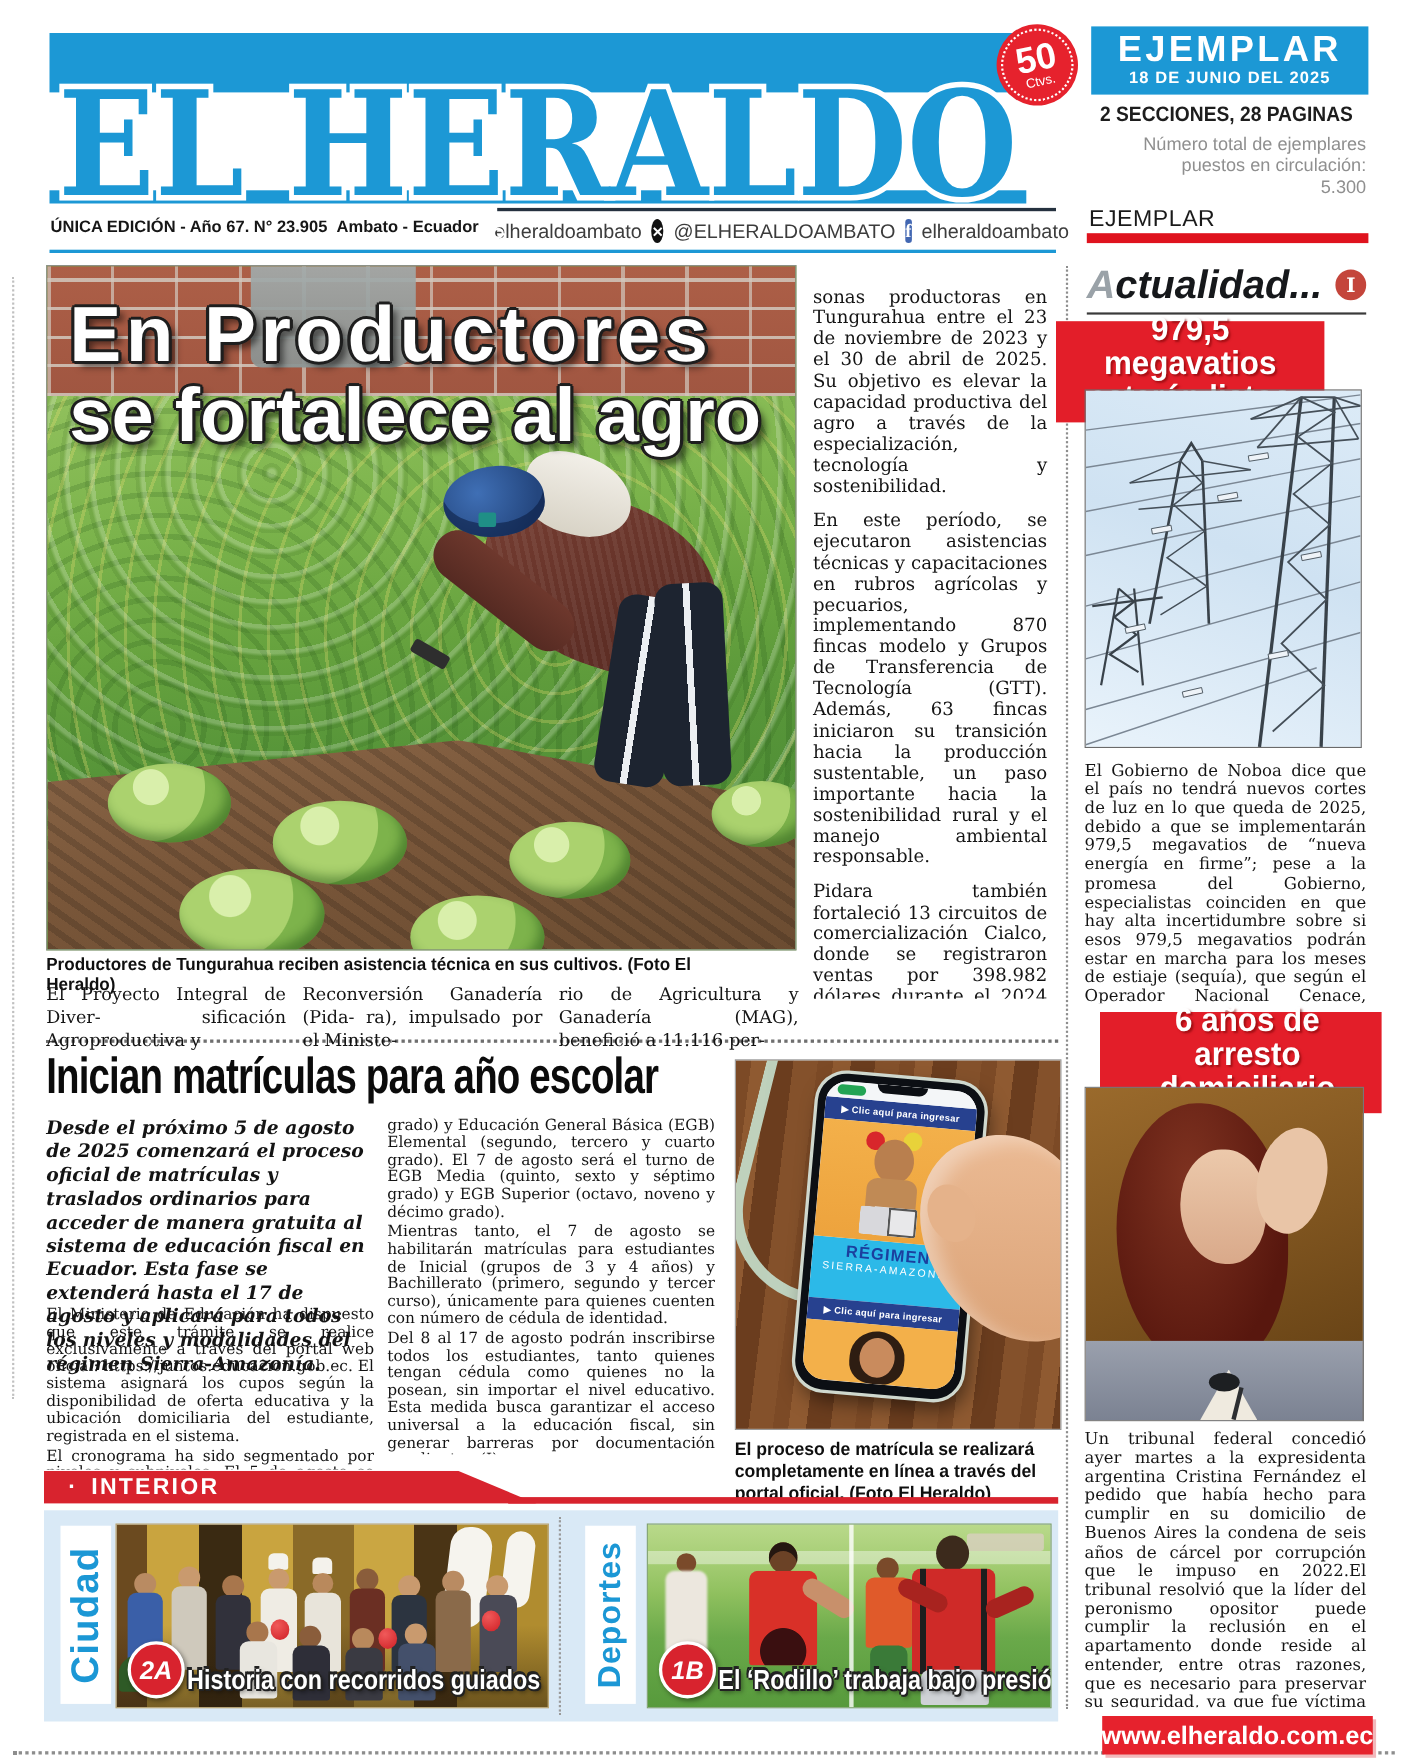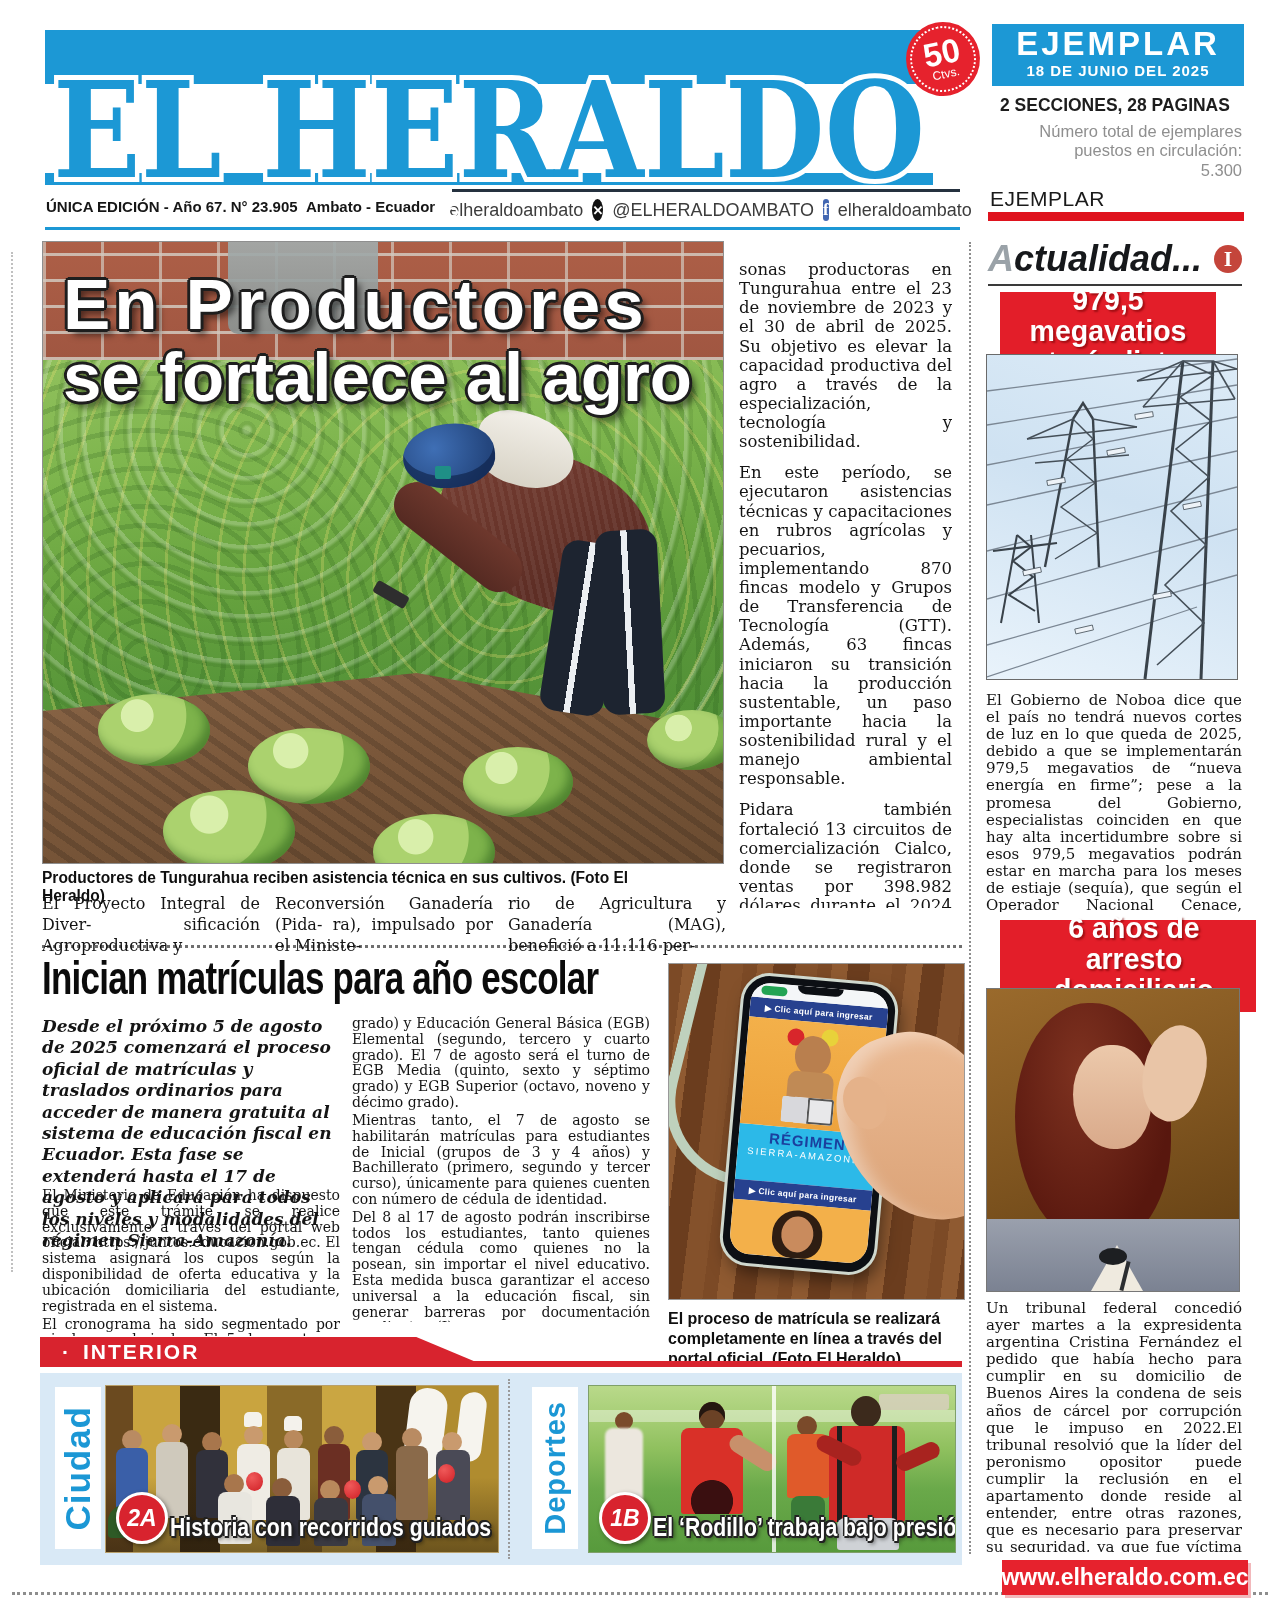--- a/index.html
+++ b/index.html
@@ -187,21 +187,21 @@
       font-weight:bold;font-style:italic;font-size:36px;}
   .act-init{color:#9aa2a8;}
   .act-rest{color:#16181b;}
   .i-badge{width:28px;height:28px;border-radius:50%;background:#c4453b;color:#fff;display:flex;align-items:center;
       justify-content:center;font-family:"DejaVu Serif",serif;font-style:normal;font-size:18px;margin-left:12px;}
   .act-underline{left:988px;top:284px;width:254px;height:2px;background:#3a3a3a;}
   .red-box{background:#e31e29;color:#fff;text-align:center;font-weight:bold;padding:2px 0 6px;}
   .red-box span{display:block;font-size:30px;line-height:1.03;transform:scaleX(.95);
       text-shadow:2px 2px 2px rgba(110,0,0,.55);}
   .red-box span:first-child{margin-top:-9px;}
-  .red-head1{left:1000px;top:292px;width:216px;}
+  .red-head1{left:960px;top:292px;width:244px;}
   .red-head2{left:1000px;top:920px;width:244px;padding-left:12px;}
   .pylon-photo{left:986px;top:354px;width:250px;height:324px;border:1px solid #6a6a6a;overflow:hidden;
       background:linear-gradient(200deg,#dcebf7 0%,#cfe2f2 45%,#e9f3fb 100%);}
   .act-body{font-family:"DejaVu Serif",serif;font-size:15px;line-height:1.14;text-align:justify;}
   .act-body p{margin:0;}
   .act-body1{left:986px;top:692px;width:256px;height:220px;overflow:hidden;}
   .act-body2{left:986px;top:1300px;width:256px;height:252px;overflow:hidden;}
   .cristina-photo{left:986px;top:988px;width:252px;height:302px;border:1px solid #777;overflow:hidden;
       background:linear-gradient(160deg,#9a6a2c 0%,#7e541f 50%,#5e3c12 100%);}
   .cf-hair{position:absolute;left:28px;top:14px;width:156px;height:244px;border-radius:48% 52% 45% 55%;

